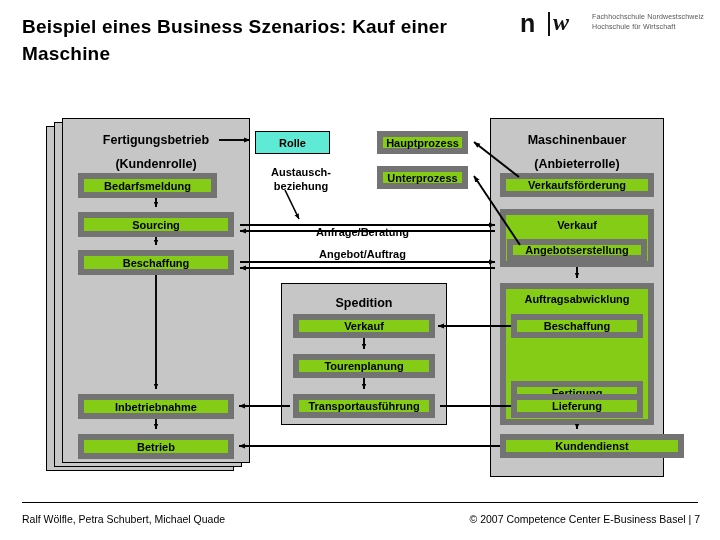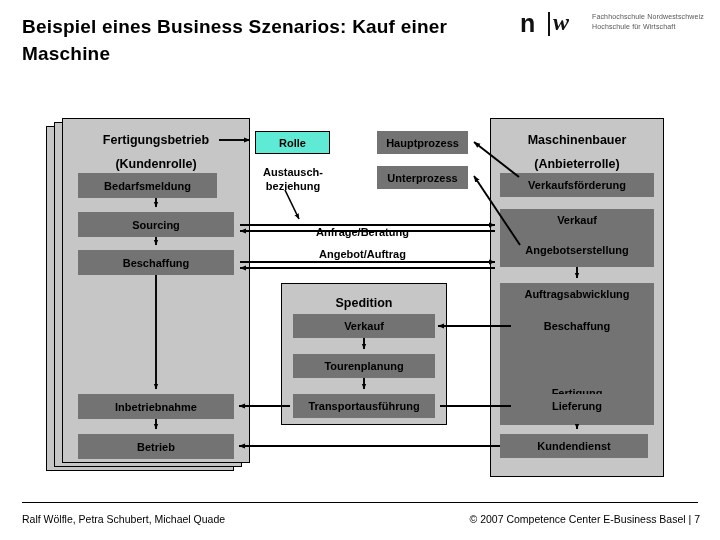--- a/index.html
+++ b/index.html
@@ -38,36 +38,36 @@
   .footer-right{position:absolute;right:20px;top:513px;font-size:10.5px;color:#000;text-align:right;}
 
   
   .panel{
     position:absolute;background:#c6c6c6;border:1px solid #000;box-sizing:border-box;
   }
   .stack-layer{
     position:absolute;background:#c6c6c6;border:1px solid #000;box-sizing:border-box;
   }
   .pbox{
-    position:absolute;background:#737373;border:1px solid #737373;box-sizing:border-box;
+    position:absolute;background:#84cc16;border:6px solid #737373;box-sizing:border-box;
     font-size:11px;color:#000;font-weight:bold;
     display:flex;align-items:center;justify-content:center;text-align:center;
   }
   .ptitle{
     position:absolute;font-size:12.5px;font-weight:bold;color:#000;text-align:center;
     line-height:24px;white-space:pre-line;
   }
   .rolebox{
     position:absolute;background:#5eead4;border:1px solid #000;box-sizing:border-box;
     font-size:11px;font-weight:bold;color:#000;
     display:flex;align-items:center;justify-content:center;text-align:center;
   }
   .legendlabel{
     position:absolute;font-size:11px;font-weight:bold;color:#000;text-align:center;
-    line-height:13.5px;white-space:pre-line;
+    line-height:13.5px;white-space:pre-line;padding-left:8px;
   }
   .flowlabel{
     position:absolute;font-size:11px;font-weight:bold;color:#000;text-align:center;
   }
 
   
   #wires{position:absolute;left:0;top:0;width:720px;height:540px;pointer-events:none;}
 </style>
 </head>
 <body>
@@ -125,21 +125,21 @@
   </div>
   <div class="pbox" style="left:507px;top:239px;width:140px;height:22px;">Angebotserstellung</div>
 
   <div class="pbox" style="left:500px;top:283px;width:154px;height:142px;align-items:flex-start;padding-top:4px;">
     <span>Auftragsabwicklung</span>
   </div>
   <div class="pbox" style="left:511px;top:314px;width:132px;height:24px;">Beschaffung</div>
   <div class="pbox" style="left:511px;top:354px;width:132px;height:24px;margin-top:27px;">Fertigung</div>
   <div class="pbox" style="left:511px;top:394px;width:132px;height:24px;">Lieferung</div>
 
-  <div class="pbox" style="left:500px;top:434px;width:148px;height:24px;">Kundendienst</div>
+  <div class="pbox" style="left:500px;top:434px;width:184px;height:24px;">Kundendienst</div>
 
   <svg id="wires" viewBox="0 0 720 540" xmlns="http://www.w3.org/2000/svg">
     <defs>
       <marker id="ah" markerWidth="7" markerHeight="7" refX="6.2" refY="3" orient="auto" markerUnits="userSpaceOnUse">
         <path d="M0,0.4 L6.4,3 L0,5.6 z" fill="#000"></path>
       </marker>
       <marker id="ahs" markerWidth="6" markerHeight="6" refX="5.4" refY="2.6" orient="auto" markerUnits="userSpaceOnUse">
         <path d="M0,0.3 L5.6,2.6 L0,4.9 z" fill="#000"></path>
       </marker>
     </defs>

